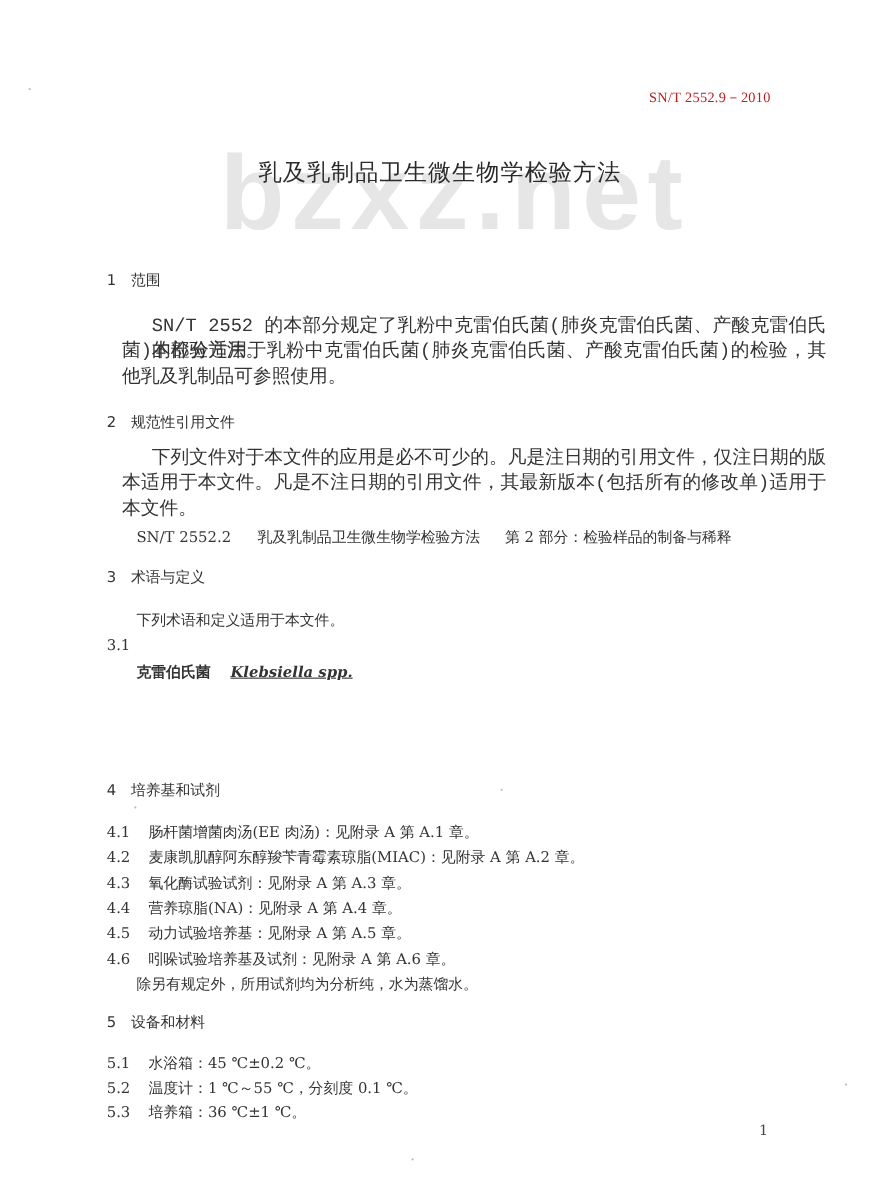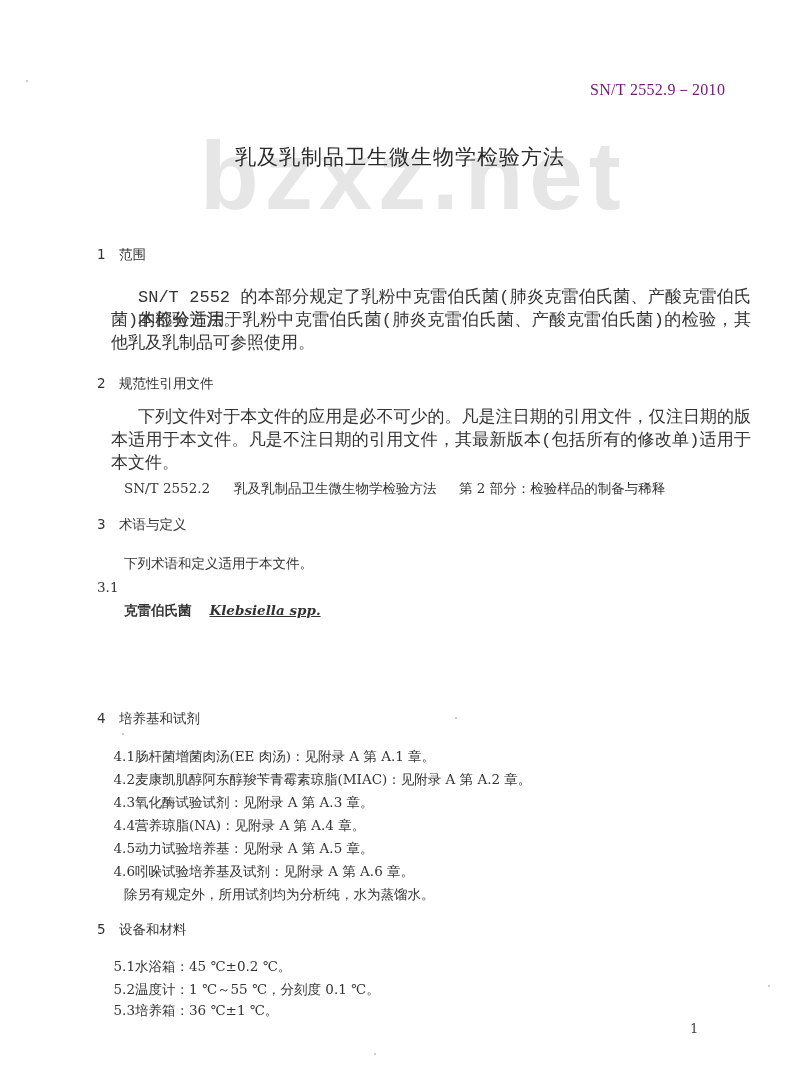--- a/index.html
+++ b/index.html
@@ -4,21 +4,21 @@
 <style>
   html, body { margin: 0; padding: 0; background: #ffffff; }
   body {
     width: 800px; height: 1089px; position: relative; overflow: hidden;
     font-family: "DejaVu Serif", "Liberation Serif", serif;
     color: #2a2a2a;
   }
   .page { position: absolute; inset: 0; }
   .std-code {
     position: absolute; left: 590px; top: 80px;
-    font-size: 16px; color: #701a75; letter-spacing: 0.3px;
+    font-size: 13px; color: #b91c1c; letter-spacing: 0.3px;
     font-family: "Liberation Serif", serif;
   }
   .watermark {
     position: absolute; left: 200px; top: 128px;
     font-family: "Liberation Sans", sans-serif; font-weight: bold;
     font-size: 96px; color: #e6e6e6; letter-spacing: 6px; line-height: 1;
     z-index: 0; user-select: none;
   }
   .title {
     position: absolute; left: 0; width: 800px; text-align: center;
@@ -33,21 +33,21 @@
   }
   .heading .num { display: inline-block; width: 22px; }
   .para {
     position: absolute; left: 111px; width: 640px; font-size: 17px;
     line-height: 23px; color: #333; text-align: justify; font-family: Liberation Mono, monospace;
   }
   .para.indent { text-indent: 27px; }
   .line { position: absolute; font-size: 13.5px; color: #333; white-space: nowrap; }
   .line .ref-code { display: inline-block; width: 110px; }
   .line .ref-title { display: inline-block; width: 225px; }
-  .item .inum { display: inline-block; width: 38px; text-align: right; }
+  .item .inum { display: inline-block; width: 38px; }
   .term-name { font-weight: bold; margin-top: 48px; }
   .latin { font-style: italic; font-weight: bold; margin-left: 18px; text-decoration: underline; }
   .latin-inline { font-style: italic; }
   .page-num {
     position: absolute; left: 690px; top: 1021px; font-size: 13px; color: #444;
   }
   .speck { position: absolute; width: 2px; height: 2px; background: #bbb; border-radius: 1px; }
 </style>
 </head>
 <body>

